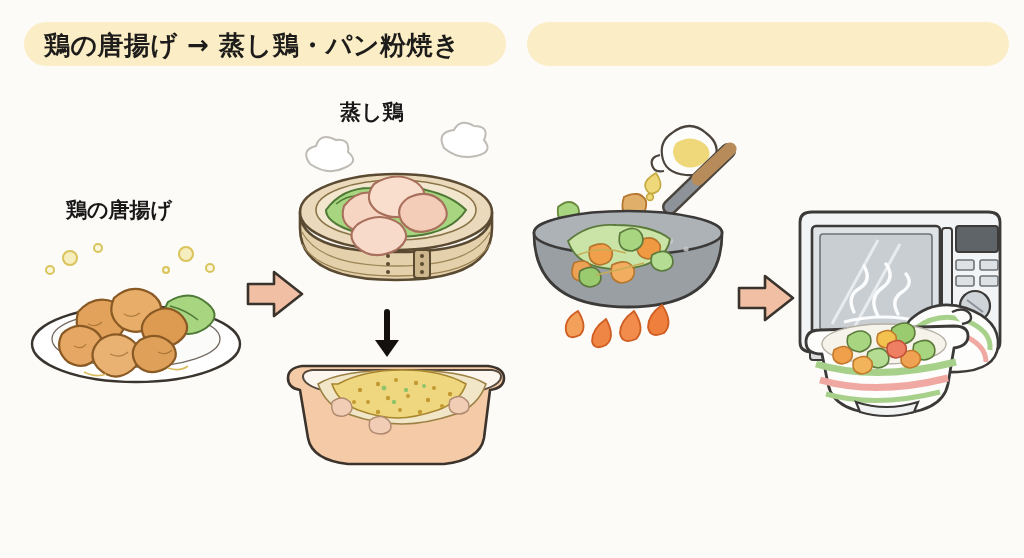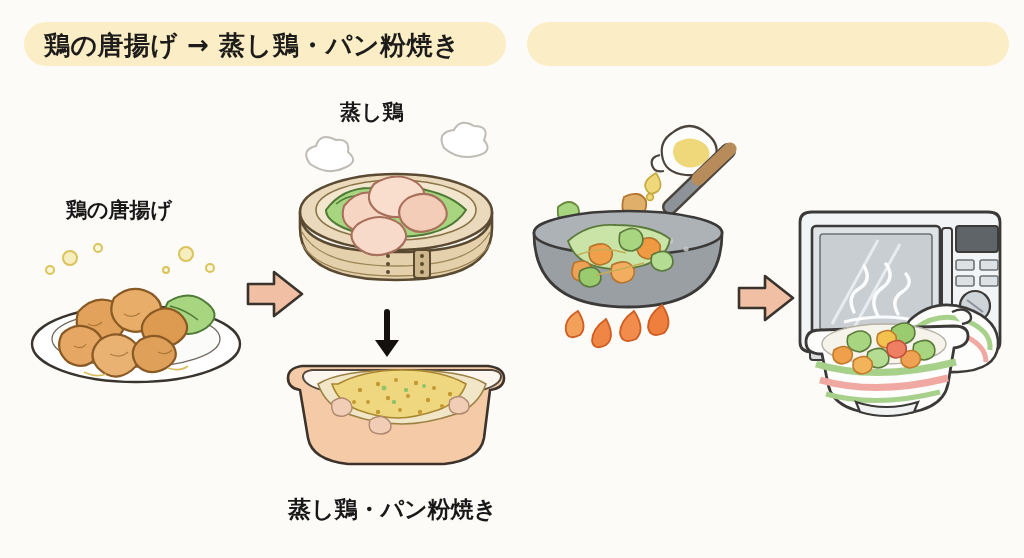--- a/index.html
+++ b/index.html
@@ -207,21 +207,20 @@
       </g>
 
       <g fill="#f0cdb4" stroke="#b08a70" stroke-width="1.4">
         <path d="M50 52 q10 -8 18 0 q6 10 -6 14 q-14 2 -12 -14z"></path>
         <path d="M168 50 q10 -8 18 2 q4 10 -8 12 q-14 0 -10 -14z"></path>
         <path d="M88 70 q12 -8 20 2 q4 10 -8 12 q-16 0 -12 -14z"></path>
       </g>
     </svg>
   </div>
 
-  <div class="item-label" id="lbl-pankoyaki">蒸し鶏・パン粉焼き</div>
 
 
   <div class="illo" id="illo-wok">
     <svg width="230" height="230" viewBox="0 0 230 230">
 
       <g>
         <path d="M152 18 q18 -14 34 0 q16 12 8 28 q-8 16 -28 14 q-22 -2 -24 -20 q-2 -14 10 -22z" fill="#fdfdfb" stroke="#4a443c" stroke-width="2.2"></path>
         <path d="M156 28 q16 -10 30 2 q8 10 -2 18 q-16 10 -28 -2 q-6 -10 0 -18z" fill="#eed87a"></path>
         <path d="M140 40 q-10 2 -8 10 q2 8 12 6" fill="#fdfdfb" stroke="#4a443c" stroke-width="2.2"></path>
       </g>

